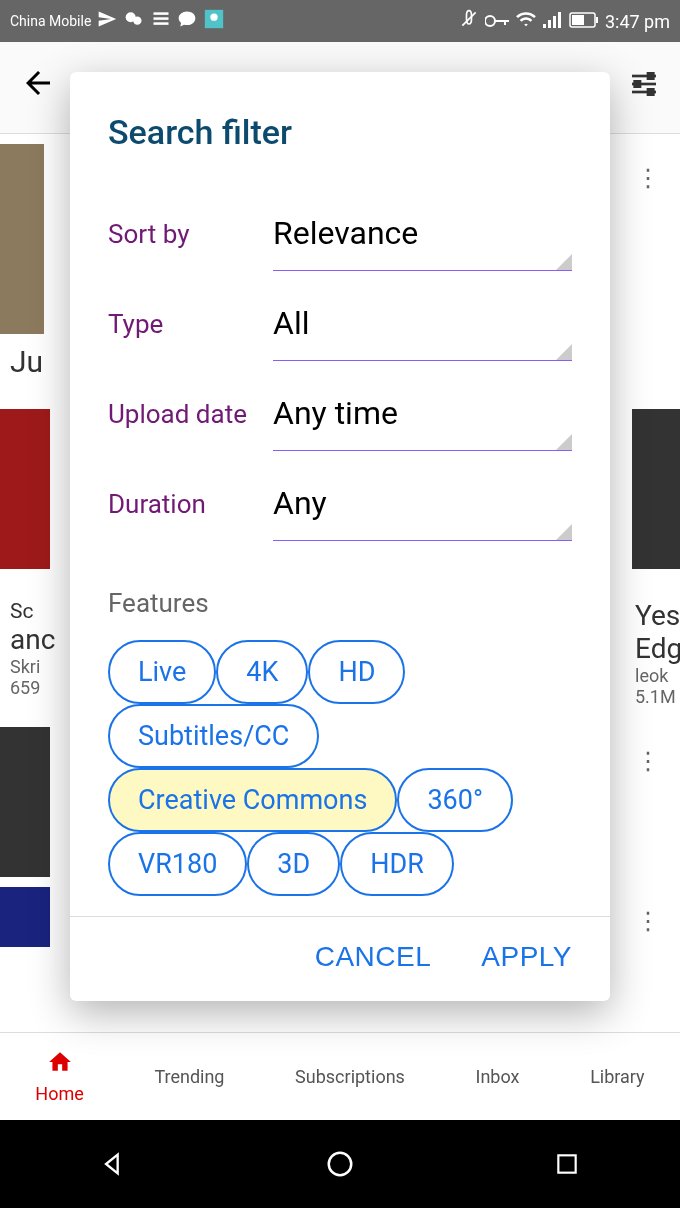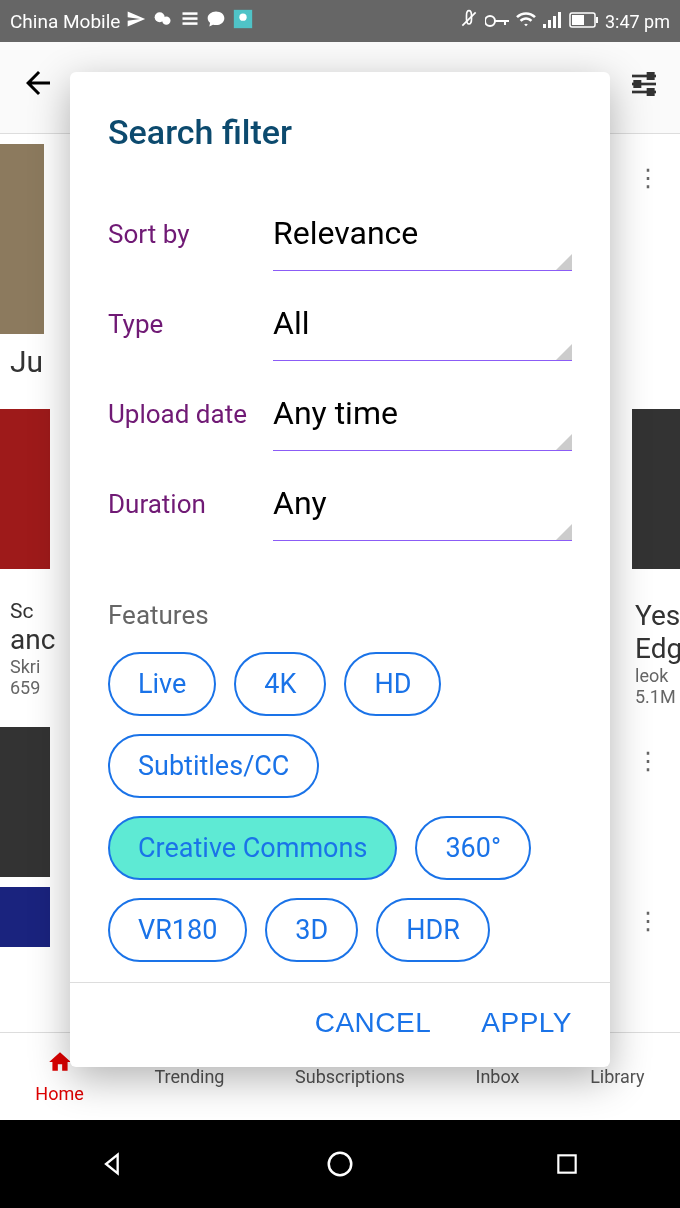--- a/index.html
+++ b/index.html
@@ -1,21 +1,21 @@
 <!DOCTYPE html>
 <html><head>
 <meta charset="utf-8">
 <style>
   * { box-sizing: border-box; margin: 0; padding: 0; }
   html, body { width: 680px; height: 1208px; overflow: hidden; font-family: Roboto, Arial, sans-serif; background: #f5f5f5; }
   
   
   .status-bar { height: 42px; background: #666; color: #fff; display: flex; align-items: center; padding: 0 10px; font-size: 20px; }
   .status-left { flex: 1; display: flex; align-items: center; gap: 6px; }
-  .status-carrier { font-size: 19px; }
+  .status-carrier { font-size: 14px; }
   .status-right { display: flex; align-items: center; gap: 6px; font-size: 18px; }
   .status-icon { display: inline-block; }
   
   
   .header { height: 92px; background: #fafafa; display: flex; align-items: center; padding: 0 20px; border-bottom: 1px solid #ddd; }
   .back-arrow { font-size: 36px; color: #000; }
   .filter-icon { margin-left: auto; font-size: 32px; }
   
   
   .bg-content { position: relative; height: 986px; background: #fff; }
@@ -41,25 +41,25 @@
   .dialog { width: 540px; background: #fff; border-radius: 6px; box-shadow: 0 12px 40px rgba(0,0,0,0.3); padding: 0; display: flex; flex-direction: column; max-height: 1010px; }
   .dialog-content { padding: 40px 38px 20px 38px; overflow: auto; }
   .dialog-title { font-size: 34px; font-weight: 500; color: #0c4a6e; margin-bottom: 48px; }
   
   .filter-row { display: flex; align-items: flex-start; margin-bottom: 0; min-height: 90px; }
   .filter-label { width: 145px; font-size: 26px; color: #701a75; padding-top: 18px; line-height: 1.3; }
   .filter-select { flex: 1; position: relative; border-bottom: 1px solid #8b5cf6; padding: 14px 0 18px 0; margin-left: 20px; }
   .filter-value { font-size: 32px; color: #000; }
   .filter-select::after { content: ''; position: absolute; bottom: 0; right: 0; width: 0; height: 0; border-left: 16px solid transparent; border-bottom: 16px solid #ccc; }
   
-  .features-section { margin-top: 40px; }
+  .features-section { margin-top: 28px; }
   .features-title { font-size: 26px; color: #666; margin-bottom: 22px; }
-  .chips { display: flex; flex-wrap: wrap; gap: 18px; }
+  .chips { display: flex; flex-wrap: wrap; }
   .chip { border: 2px solid #1a73e8; border-radius: 50px; padding: 14px 28px; font-size: 27px; color: #1a73e8; background: #fff; cursor: pointer; white-space: nowrap; }
-  .chip.filled { background: #5eead4; }
+  .chip.filled { background: #fef9c3; }
   
   .dialog-actions { border-top: 1px solid #ddd; padding: 24px 38px 28px; display: flex; justify-content: flex-end; gap: 50px; }
   .dialog-btn { font-size: 28px; font-weight: 500; color: #1a73e8; background: none; border: none; cursor: pointer; letter-spacing: 0.5px; }
 </style>
 </head>
 <body>
 
 <div class="status-bar">
   <div class="status-left">
     <span class="status-carrier">China Mobile</span>

